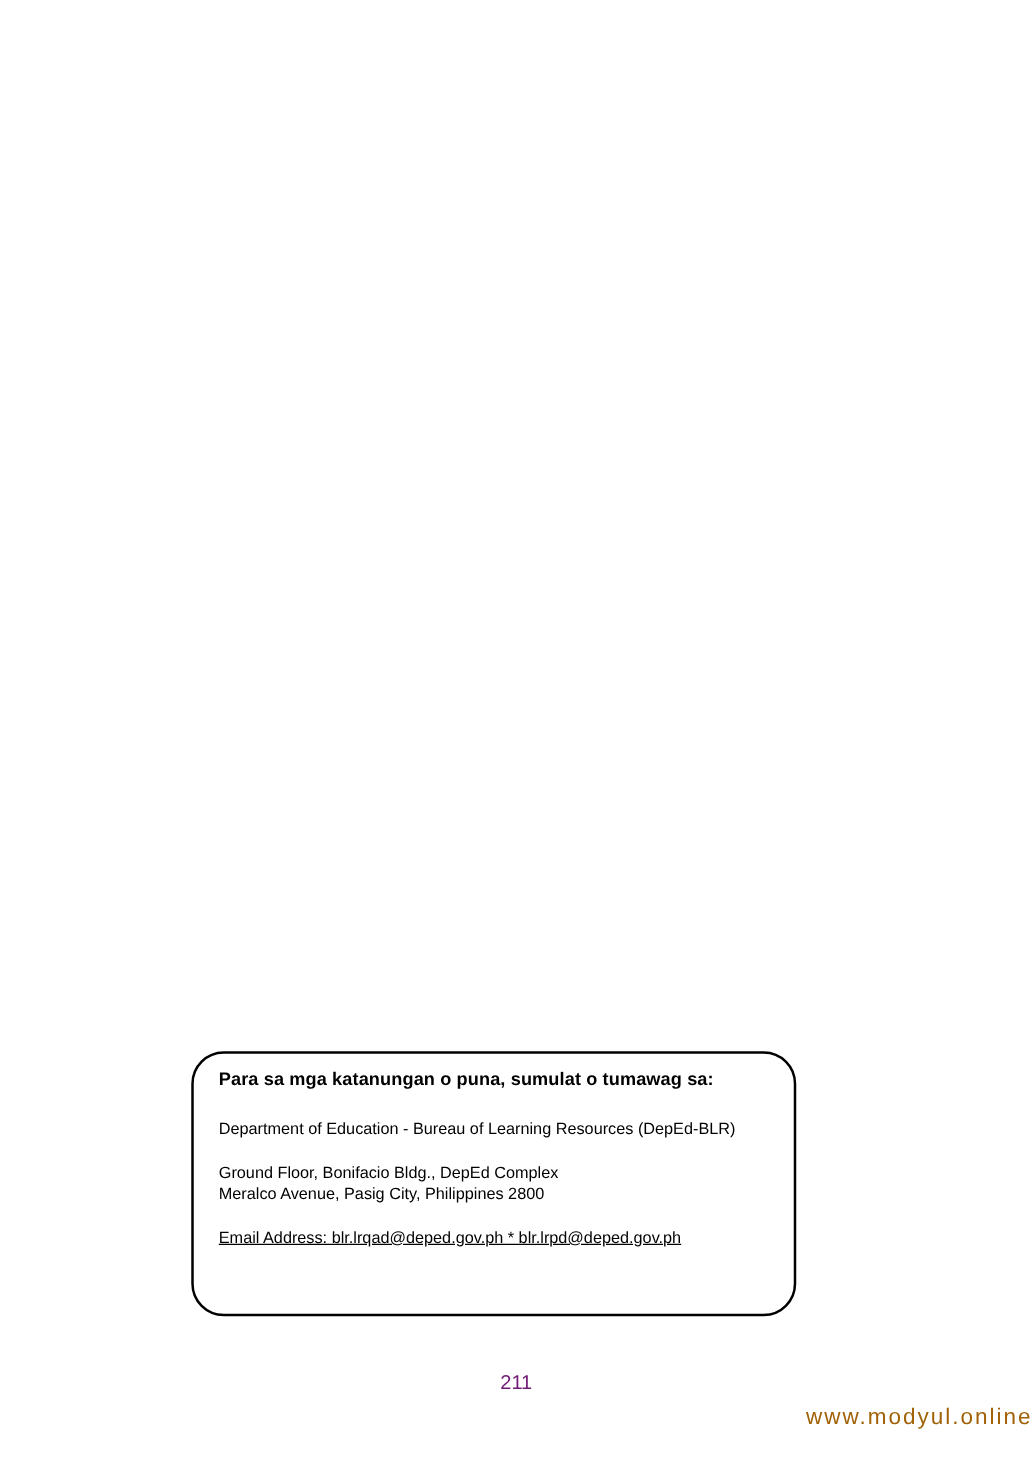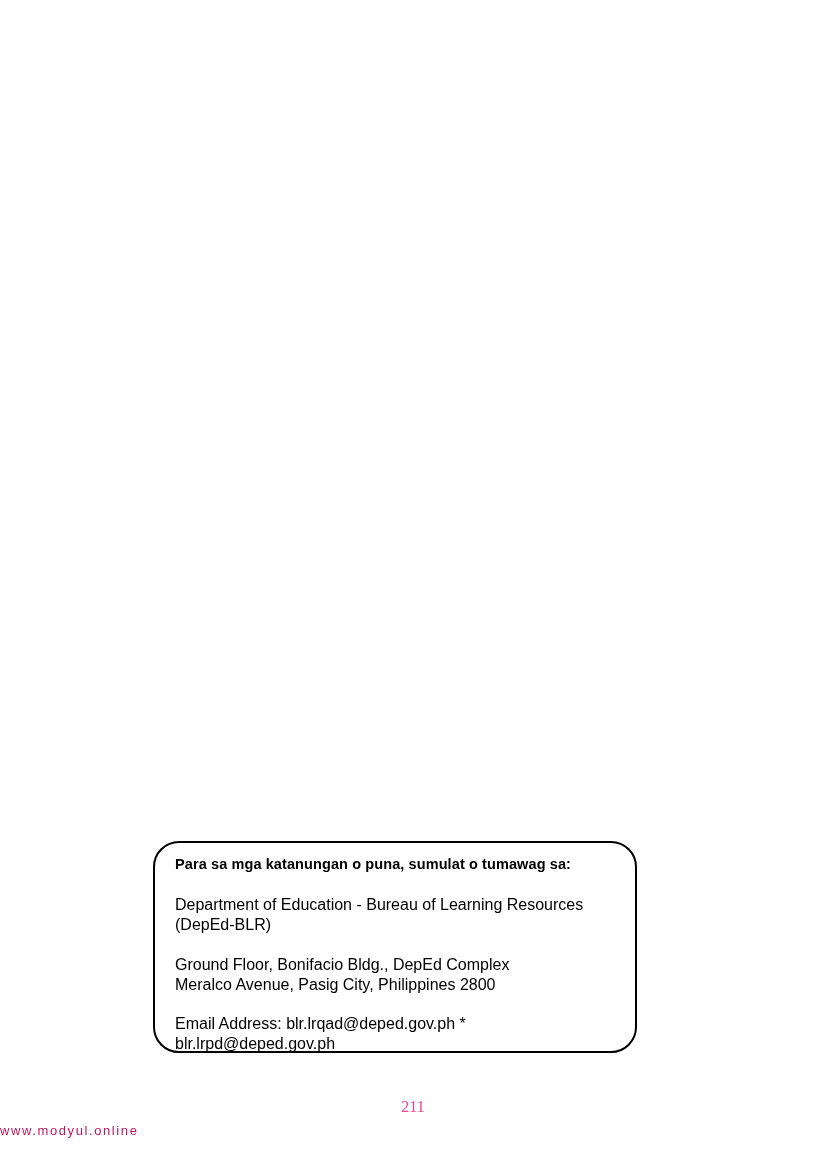--- a/index.html
+++ b/index.html
@@ -39,54 +39,55 @@
     right: 14px;
   }
   .contact-heading {
     font-size: 14.5px;
     font-weight: bold;
     line-height: 1.5;
     letter-spacing: 0.1px;
     margin: 0 0 19px 0;
   }
   .contact-line {
-    font-size: 16px;
+    font-size: 13px;
     line-height: 1.28;
     margin: 0 0 19px 0;
     white-space: pre-line;
   }
   .contact-line.tight {
     margin-bottom: 18px;
   }
   .contact-line:last-child {
     margin-bottom: 0;
+    text-decoration: underline;
   }
 
   
   .page-number {
     position: absolute;
     left: 0;
     right: 0;
     top: 1098px;
     text-align: center;
     font-size: 16px;
-    font-family: Liberation Serif, serif;
-    color: #ec4899;
+    font-family: Liberation Sans, sans-serif;
+    color: #701a75;
   }
 
   
   .watermark {
     position: absolute;
     left: 0;
     right: 0;
     top: 1123px;
-    text-align: left;
-    font-size: 13px;
+    text-align: right;
+    font-size: 18px;
     letter-spacing: 1.6px;
-    color: #be185d;
+    color: #a16207;
     font-family: "Liberation Sans", sans-serif;
   }
 </style>
 </head>
 <body>
 
 <div class="page">
 
   <div class="contact-box">
     <div class="contact-inner">

